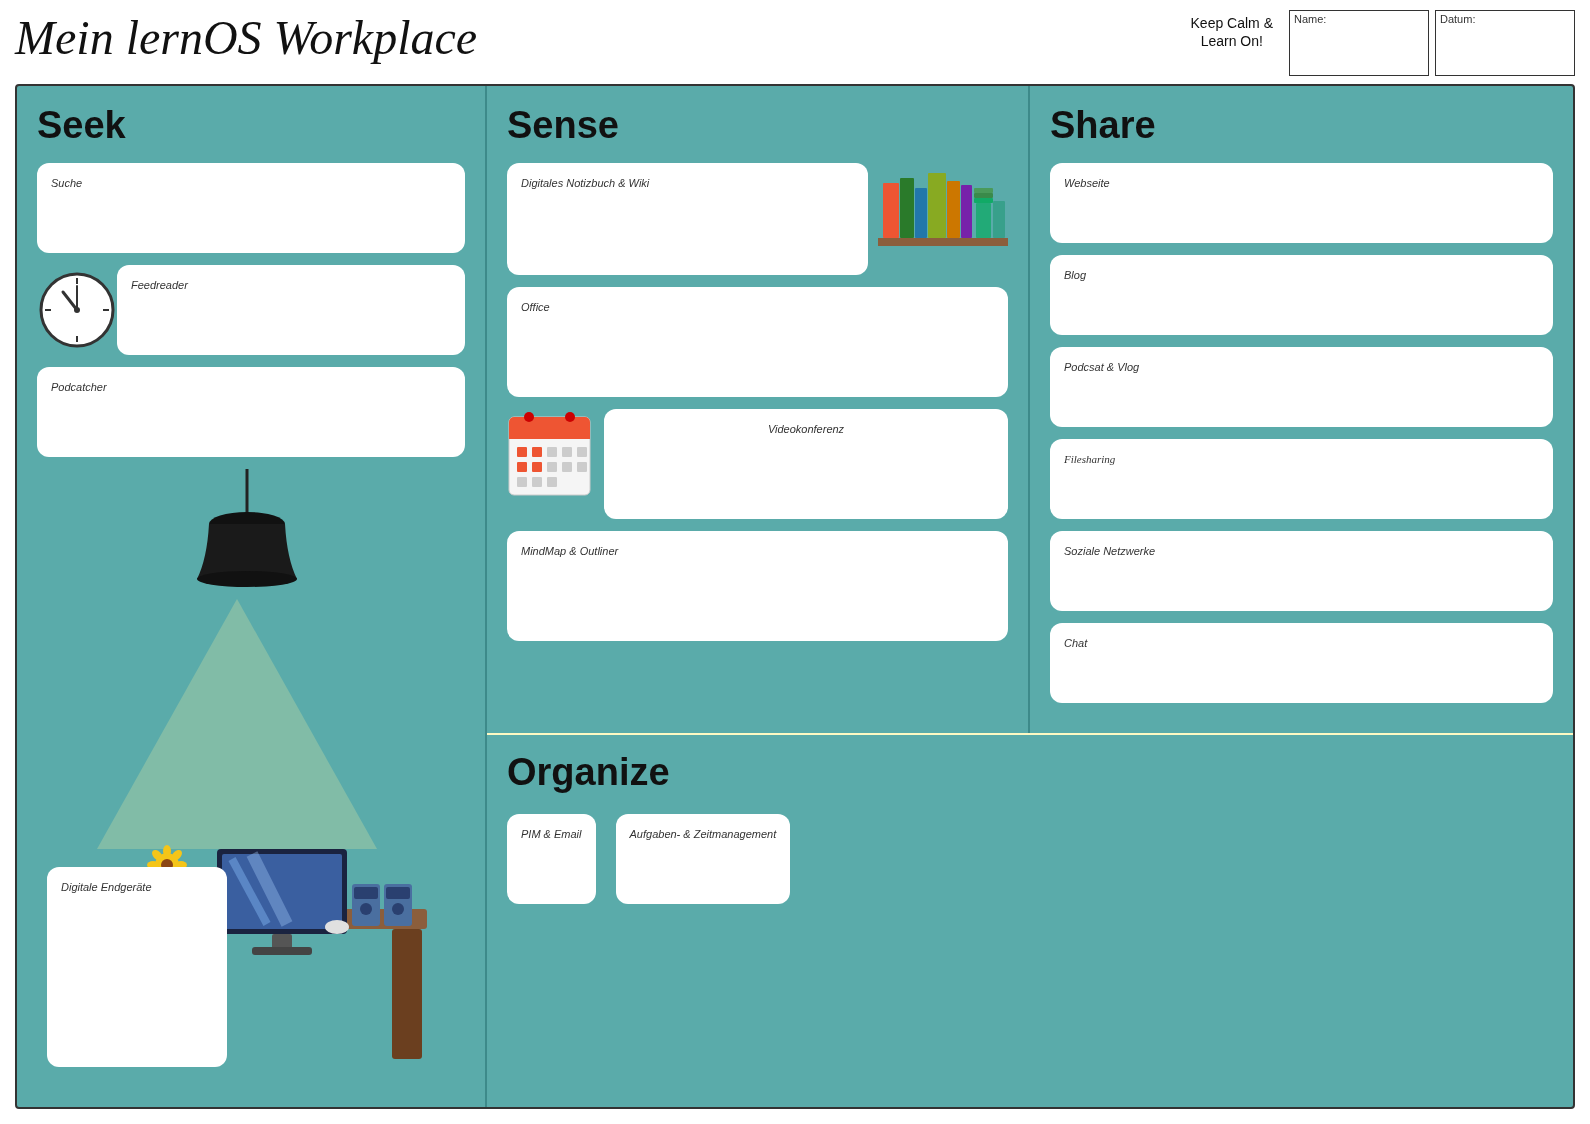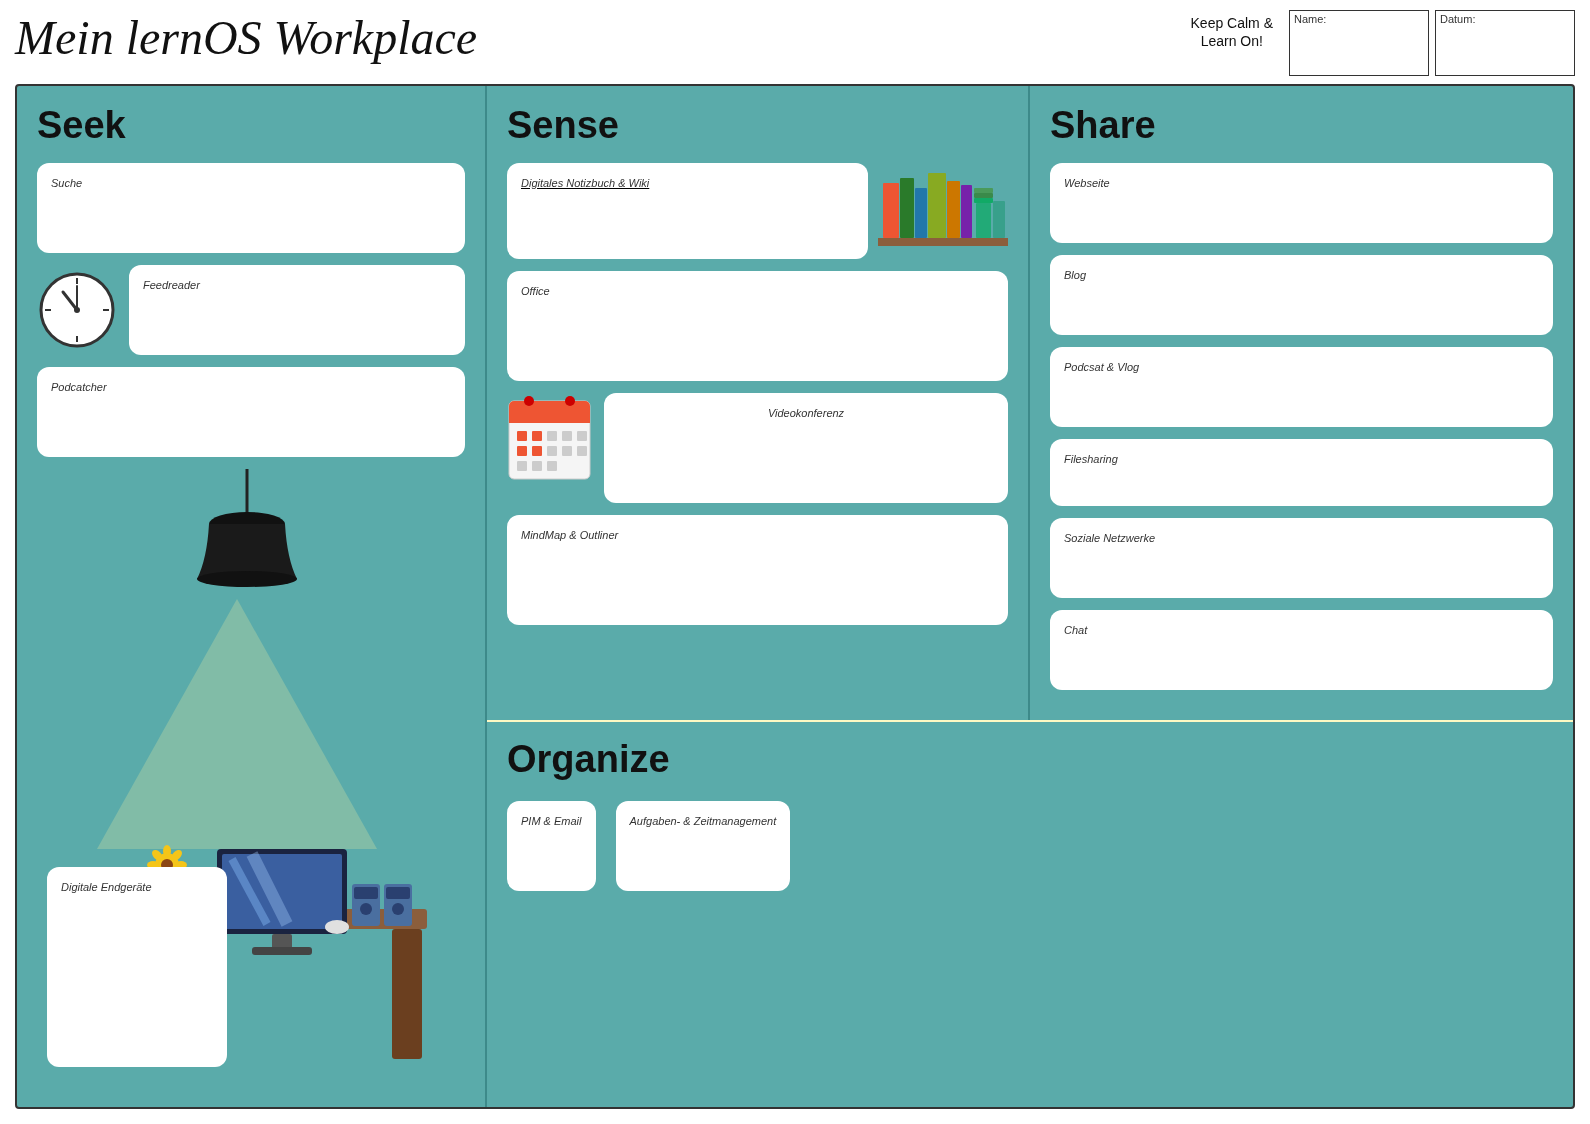--- a/index.html
+++ b/index.html
@@ -121,42 +121,41 @@
 
     
     .seek-suche { height: 90px; }
     .seek-feedreader { height: 90px; }
     .seek-podcatcher { height: 90px; }
     .seek-devices { height: 200px; }
 
     .clock-row {
       display: flex;
       align-items: center;
-      gap: 12px;
       margin-bottom: 12px;
     }
     .clock-svg { flex-shrink: 0; }
 
     
-    .sense-noticebook { height: 96px; position: relative; text-decoration: underline; }
+    .sense-noticebook { height: 112px; position: relative; }
     .sense-office { height: 110px; }
     .sense-videokonferenz { height: 110px; position: relative; }
     .sense-mindmap { height: 110px; }
 
     .calendar-row {
       display: flex;
       align-items: flex-start;
       gap: 12px;
     }
 
     
     .share-webseite { height: 80px; }
     .share-blog { height: 80px; }
     .share-podcast { height: 80px; }
-    .share-filesharing { height: 67px; }
+    .share-filesharing { height: 80px; font-family: Liberation Serif, serif; }
     .share-soziale { height: 80px; }
     .share-chat { height: 80px; }
     .org-pim { height: 90px; }
     .org-aufgaben { height: 90px; }
 
     
     .organize-section {
       grid-column: 2 / 4;
       grid-row: 2 / 3;
       border-top: 2px solid #fef9c3;

